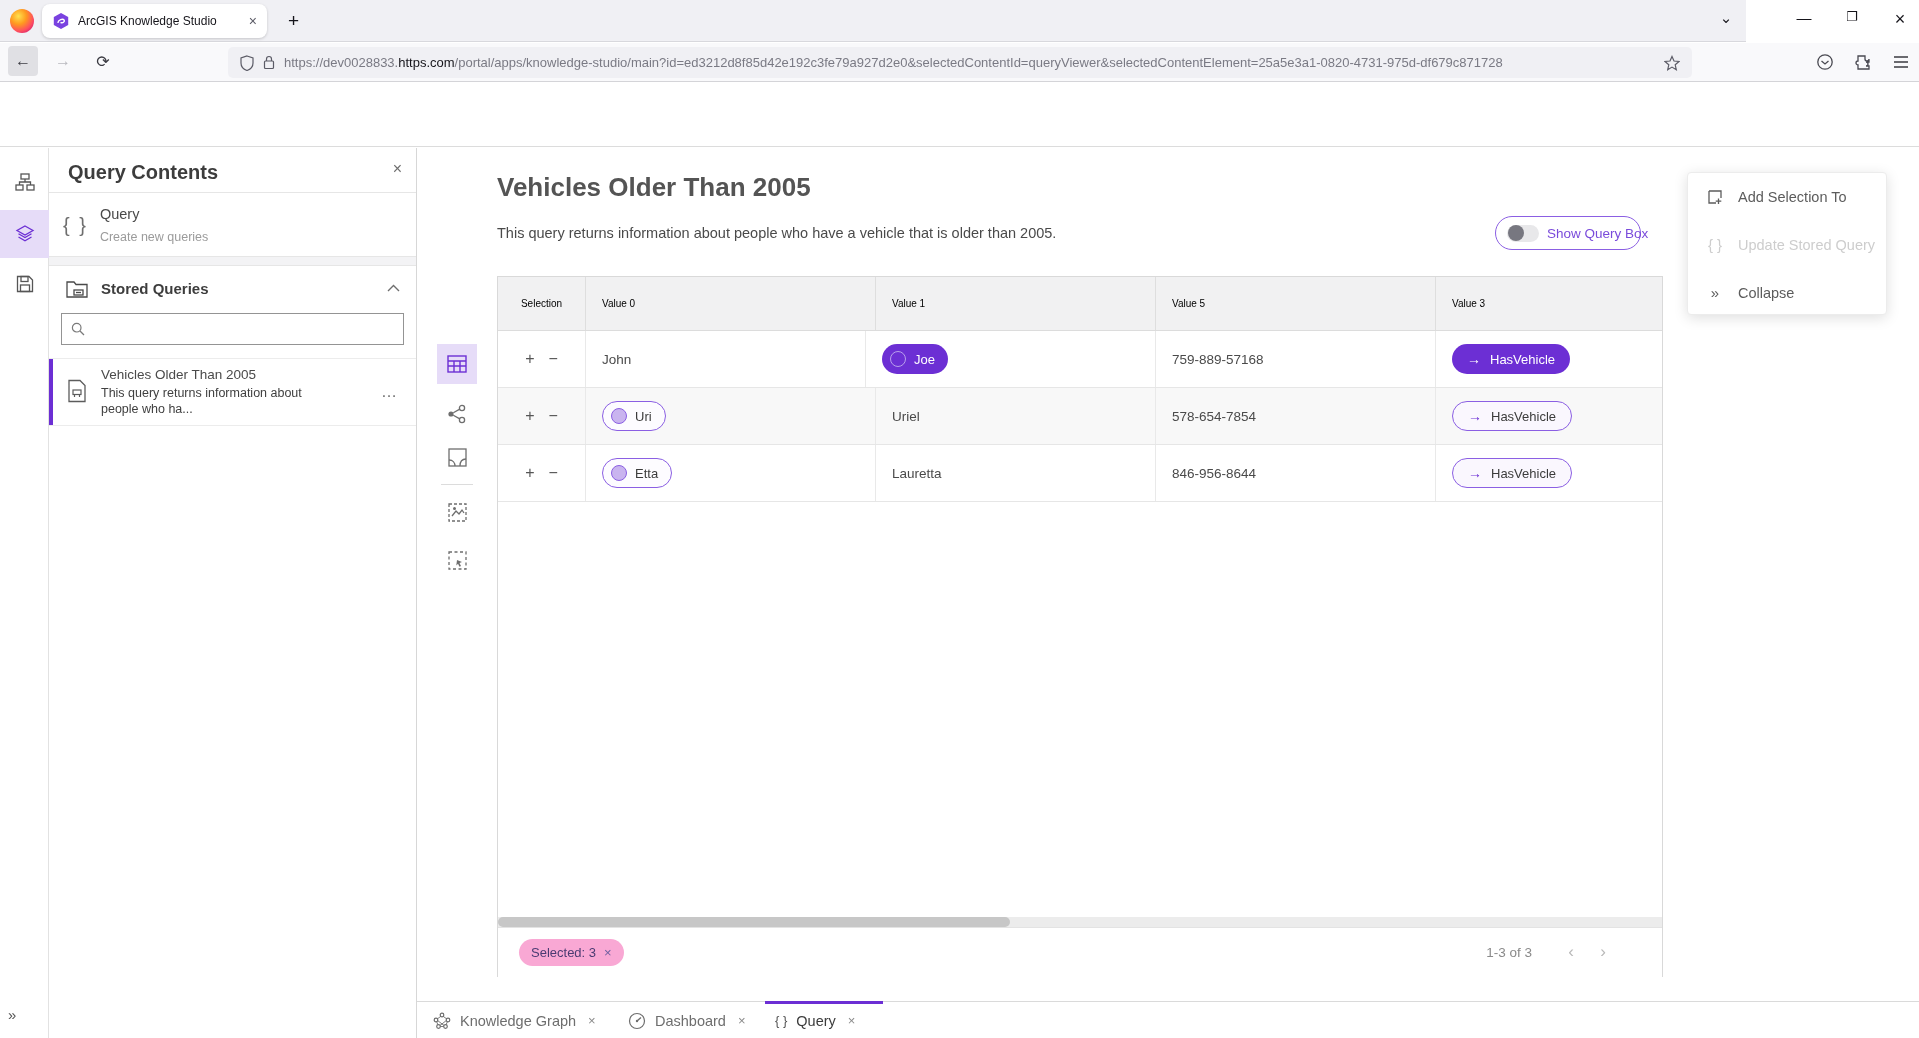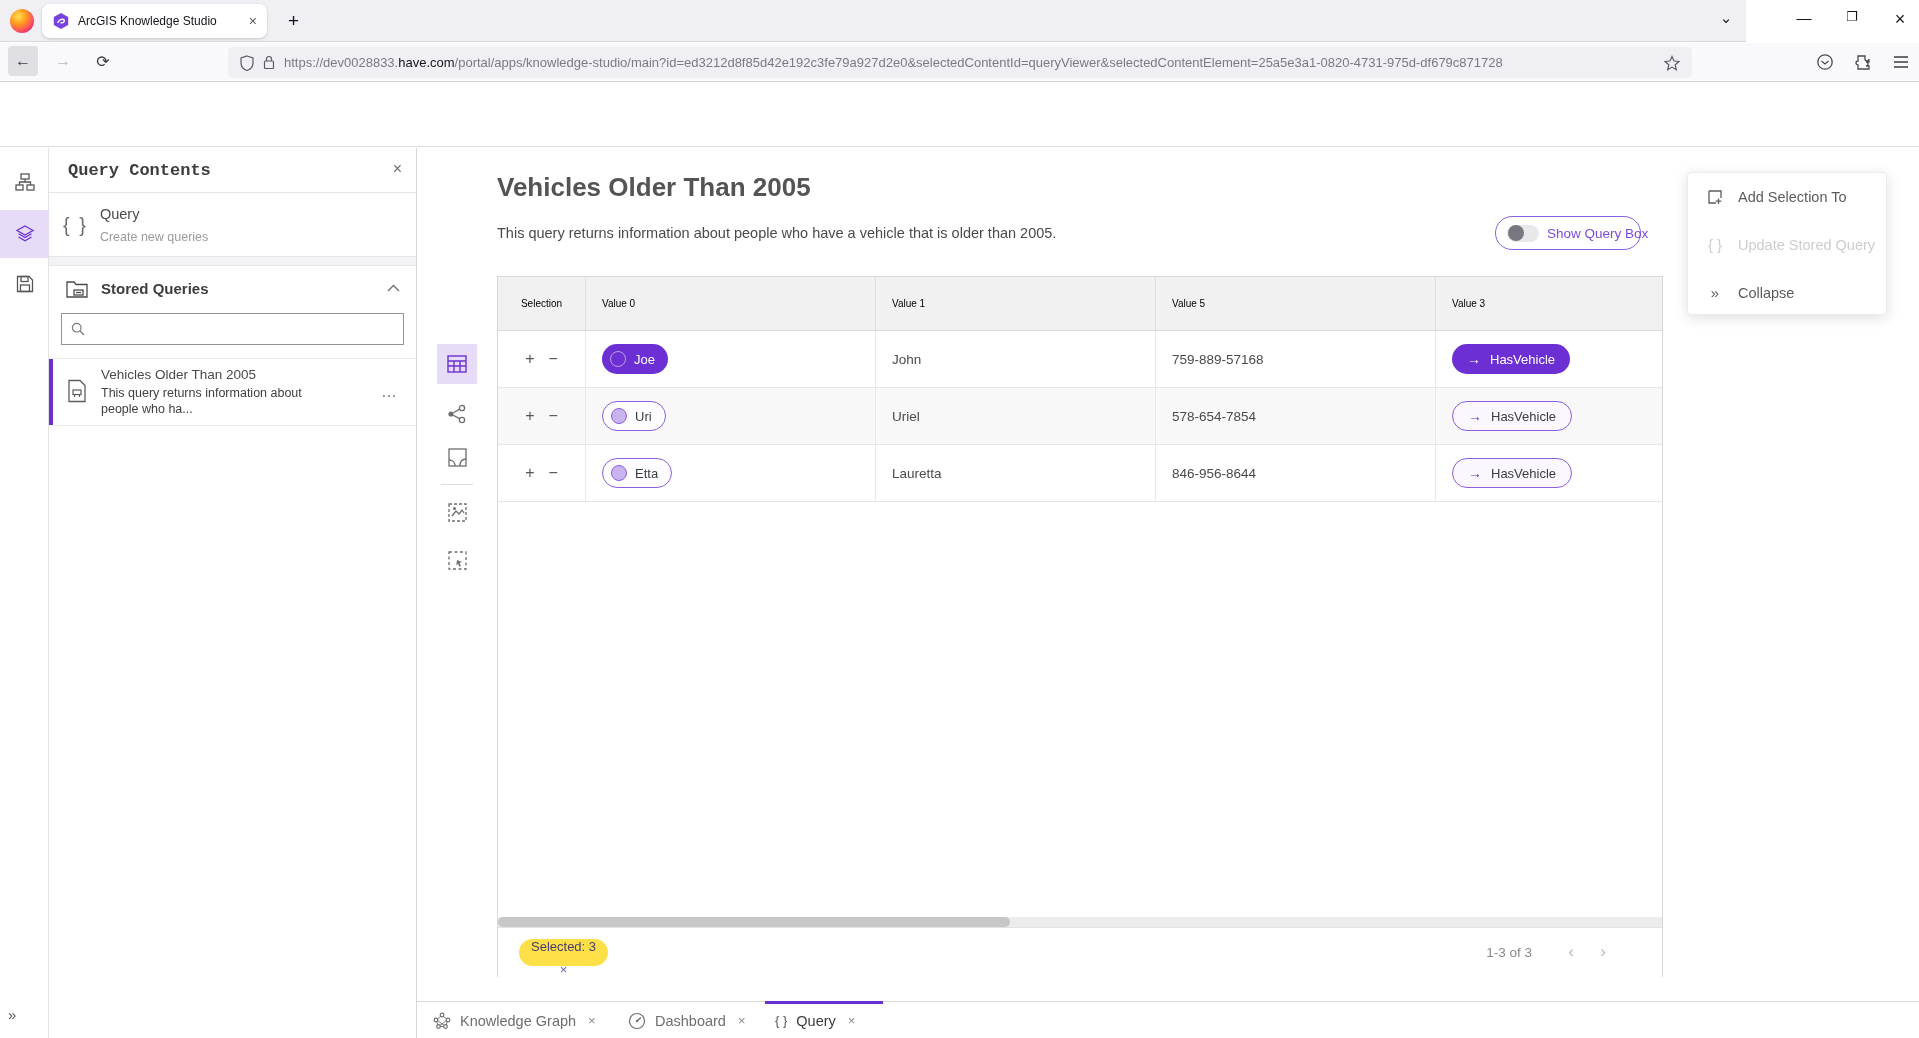--- a/index.html
+++ b/index.html
@@ -39,21 +39,21 @@
   .username { position:absolute; left:1738px; top:96px; font-size:14.5px; color:#2f2f2f; line-height:17px; }
 
   
   .railleft { position:absolute; left:0; top:148px; width:49px; height:890px; background:#fff; border-right:1px solid #e2e2e2; }
   .rail-item { position:absolute; left:0; width:49px; height:48px; display:flex; align-items:center; justify-content:center; color:#565656; }
   .rail-item.active { background:#e6dcf8; color:#6c2fd4; }
 
   
   .panel { position:absolute; left:49px; top:148px; width:368px; height:890px; background:#fff; border-right:1px solid #d7d7d7; }
   .panel-hdr { position:absolute; left:0; top:0; width:100%; height:45px; border-bottom:1px solid #e6e6e6; }
-  .panel-title { position:absolute; left:19px; top:13px; font-size:17px; font-weight:bold; color:#3d3d3d;font-family:Liberation Mono, monospace; }
+  .panel-title { position:absolute; left:19px; top:13px; font-size:20px; font-weight:bold; color:#3d3d3d; }
   .panel-x { position:absolute; right:14px; top:12px; color:#6e6e6e; font-size:16px; }
   .qitem { position:absolute; left:0; top:46px; width:100%; height:62px; display:flex; align-items:center; padding-left:14px; gap:12px; }
   .qitem-braces { font-size:20px; color:#6e6e6e; letter-spacing:2px; }
   .qitem-title { font-size:14.5px; color:#4a4a4a; }
   .qitem-sub { font-size:12.5px; color:#9b9b9b; margin-top:8px; }
   .panel-band { position:absolute; left:0; top:108px; width:100%; height:10px; background:#f3f3f5; border-top:1px solid #e6e6e6; border-bottom:1px solid #e6e6e6; }
   .sq-hdr { position:absolute; left:0; top:125px; width:100%; height:34px; }
   .sq-title { position:absolute; left:52px; top:7px; font-size:15px; font-weight:bold; color:#3d3d3d; }
   .searchbox { position:absolute; left:12px; top:165px; width:343px; height:32px; border:1px solid #949494; background:#fff;
     display:flex; align-items:center; padding:0 9px; gap:7px; }
@@ -102,22 +102,22 @@
   .chip.entity-outline .dot { background:#c9b4ef; border:1.5px solid #8b5fe3; }
   .chip.rel { padding:0 15px; gap:9px; }
   .chip.rel-filled { background:#6c2fd4; color:#fff; }
   .chip.rel-outline { background:#faf7fe; border:1.5px solid #8b5fe3; color:#3c3c3c; }
   .chip .arrow { font-size:14px; }
   .chip.rel-outline .arrow { color:#6c2fd4; }
 
   .hscroll { position:absolute; left:0; top:640px; width:100%; height:10px; background:#ececec; }
   .hthumb { position:absolute; left:0; top:0; width:512px; height:10px; background:#c7c7c7; border-radius:5px; }
   .tfoot { position:absolute; left:0; top:650px; width:100%; height:50px; border-top:1px solid #e3e3e3; background:#fff; }
-  .selchip { position:absolute; left:21px; top:11px; height:27px; background:#fde047; border-radius:14px; color:#4a3b72;
-    display:flex; align-items:center; gap:8px; padding:0 12px; font-size:13px;flex-direction:column; }
+  .selchip { position:absolute; left:21px; top:11px; height:27px; background:#f9a8d4; border-radius:14px; color:#4a3b72;
+    display:flex; align-items:center; gap:8px; padding:0 12px; font-size:13px; }
   .selchip .x { color:#6e5fa0; font-size:13px; }
   .pageinfo { position:absolute; right:130px; top:17px; font-size:13.5px; color:#8a8a8a; }
   .pagenav { position:absolute; top:14px; color:#b9b9b9; font-size:17px; }
 
   
   .ctxmenu { position:absolute; left:1687px; top:172px; width:200px; height:143px; background:#fff; border:1px solid #ececec;
     border-radius:4px; box-shadow:0 3px 14px rgba(0,0,0,.13); }
   .ctxitem { position:absolute; left:0; width:100%; height:47px; display:flex; align-items:center; padding-left:17px; gap:13px;
     font-size:14.5px; color:#5c5c5c; }
   .ctxitem.disabled { color:#cdcdcd; }
@@ -157,21 +157,21 @@
 <div class="navbtn" style="left:48px; color:#b9b9bf;">→</div>
 <div class="navbtn" style="left:88px;">⟳</div>
 <div class="urlbar">
   <svg width="14" height="16" viewBox="0 0 14 16">
     <path d="M7 1 L13 3 V8 C13 12 10 14.5 7 15.5 C4 14.5 1 12 1 8 V3 Z" fill="none" stroke="#5b5b66" stroke-width="1.2"></path>
   </svg>
   <svg width="12" height="15" viewBox="0 0 12 15">
     <rect x="1.5" y="6" width="9" height="7.5" rx="1" fill="none" stroke="#5b5b66" stroke-width="1.2"></rect>
     <path d="M3.5 6 V4 a2.5 2.5 0 0 1 5 0 V6" fill="none" stroke="#5b5b66" stroke-width="1.2"></path>
   </svg>
-  <span class="urltext"><span>https://dev0028833.</span><b>have.com</b><span>/portal/apps/knowledge-studio/main?id=ed3212d8f85d42e192c3fe79a927d2e0&amp;selectedContentId=queryViewer&amp;selectedContentElement=25a5e3a1-0820-4731-975d-df679c871728</span></span>
+  <span class="urltext"><span>https://dev0028833.</span><b>https.com</b><span>/portal/apps/knowledge-studio/main?id=ed3212d8f85d42e192c3fe79a927d2e0&amp;selectedContentId=queryViewer&amp;selectedContentElement=25a5e3a1-0820-4731-975d-df679c871728</span></span>
   <svg width="16" height="16" viewBox="0 0 16 16">
     <path d="M8 1.5 L10 6 L15 6.5 L11.2 9.8 L12.3 14.7 L8 12.1 L3.7 14.7 L4.8 9.8 L1 6.5 L6 6 Z" fill="none" stroke="#5b5b66" stroke-width="1.2"></path>
   </svg>
 </div>
 <div class="navbtn" style="left:1810px; top:47px;">
   <svg width="18" height="18" viewBox="0 0 18 18">
         <circle cx="9" cy="9" r="7.2" fill="none" stroke="#4a4a52" stroke-width="1.3"></circle>
         <path d="M5.5 8 L9 11 L12.5 8" fill="none" stroke="#4a4a52" stroke-width="1.3"></path>
       </svg>
 </div>
@@ -341,27 +341,27 @@
       <div class="th c2">Value 1</div>
       <div class="th c3">Value 5</div>
       <div class="th c4">Value 3</div>
     </div>
 
     <div class="trow" style="top:54px;">
       <div class="td c0">
         <span class="selbtn">+</span>
         <span class="selbtn">−</span>
       </div>
+      <div class="td c2">John</div>
       <div class="td c1">
             <span class="chip entity-filled">
               <span class="dot"></span>
               <span>Joe</span>
             </span>
           </div>
-      <div class="td c2">John</div>
       <div class="td c3">759-889-57168</div>
       <div class="td c4">
             <span class="chip rel rel-filled">
               <span class="arrow">→</span>
               <span>HasVehicle</span>
             </span>
           </div>
     </div>
 
     <div class="trow alt" style="top:111px;">

